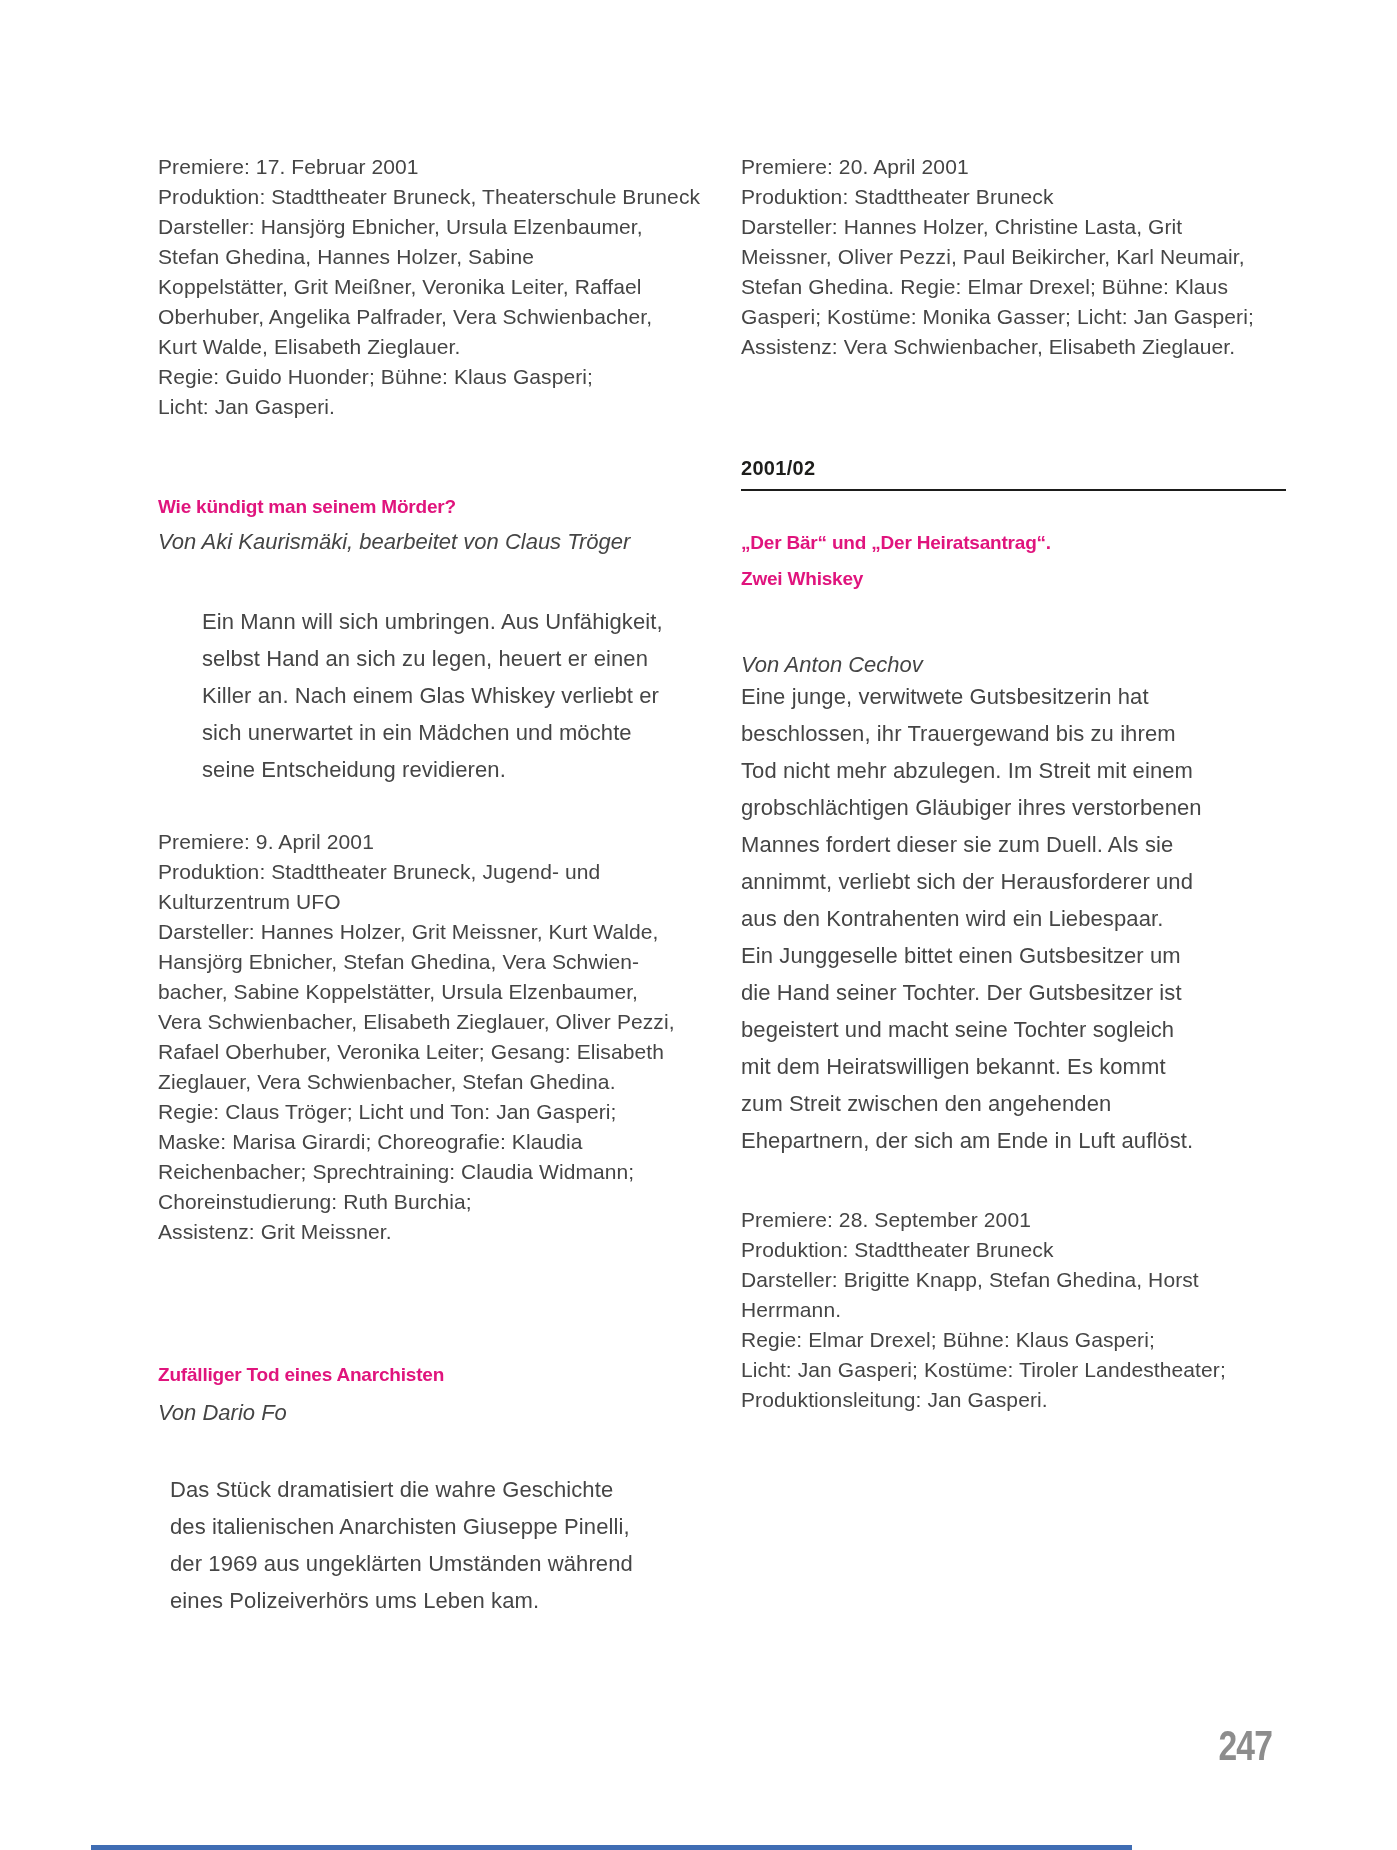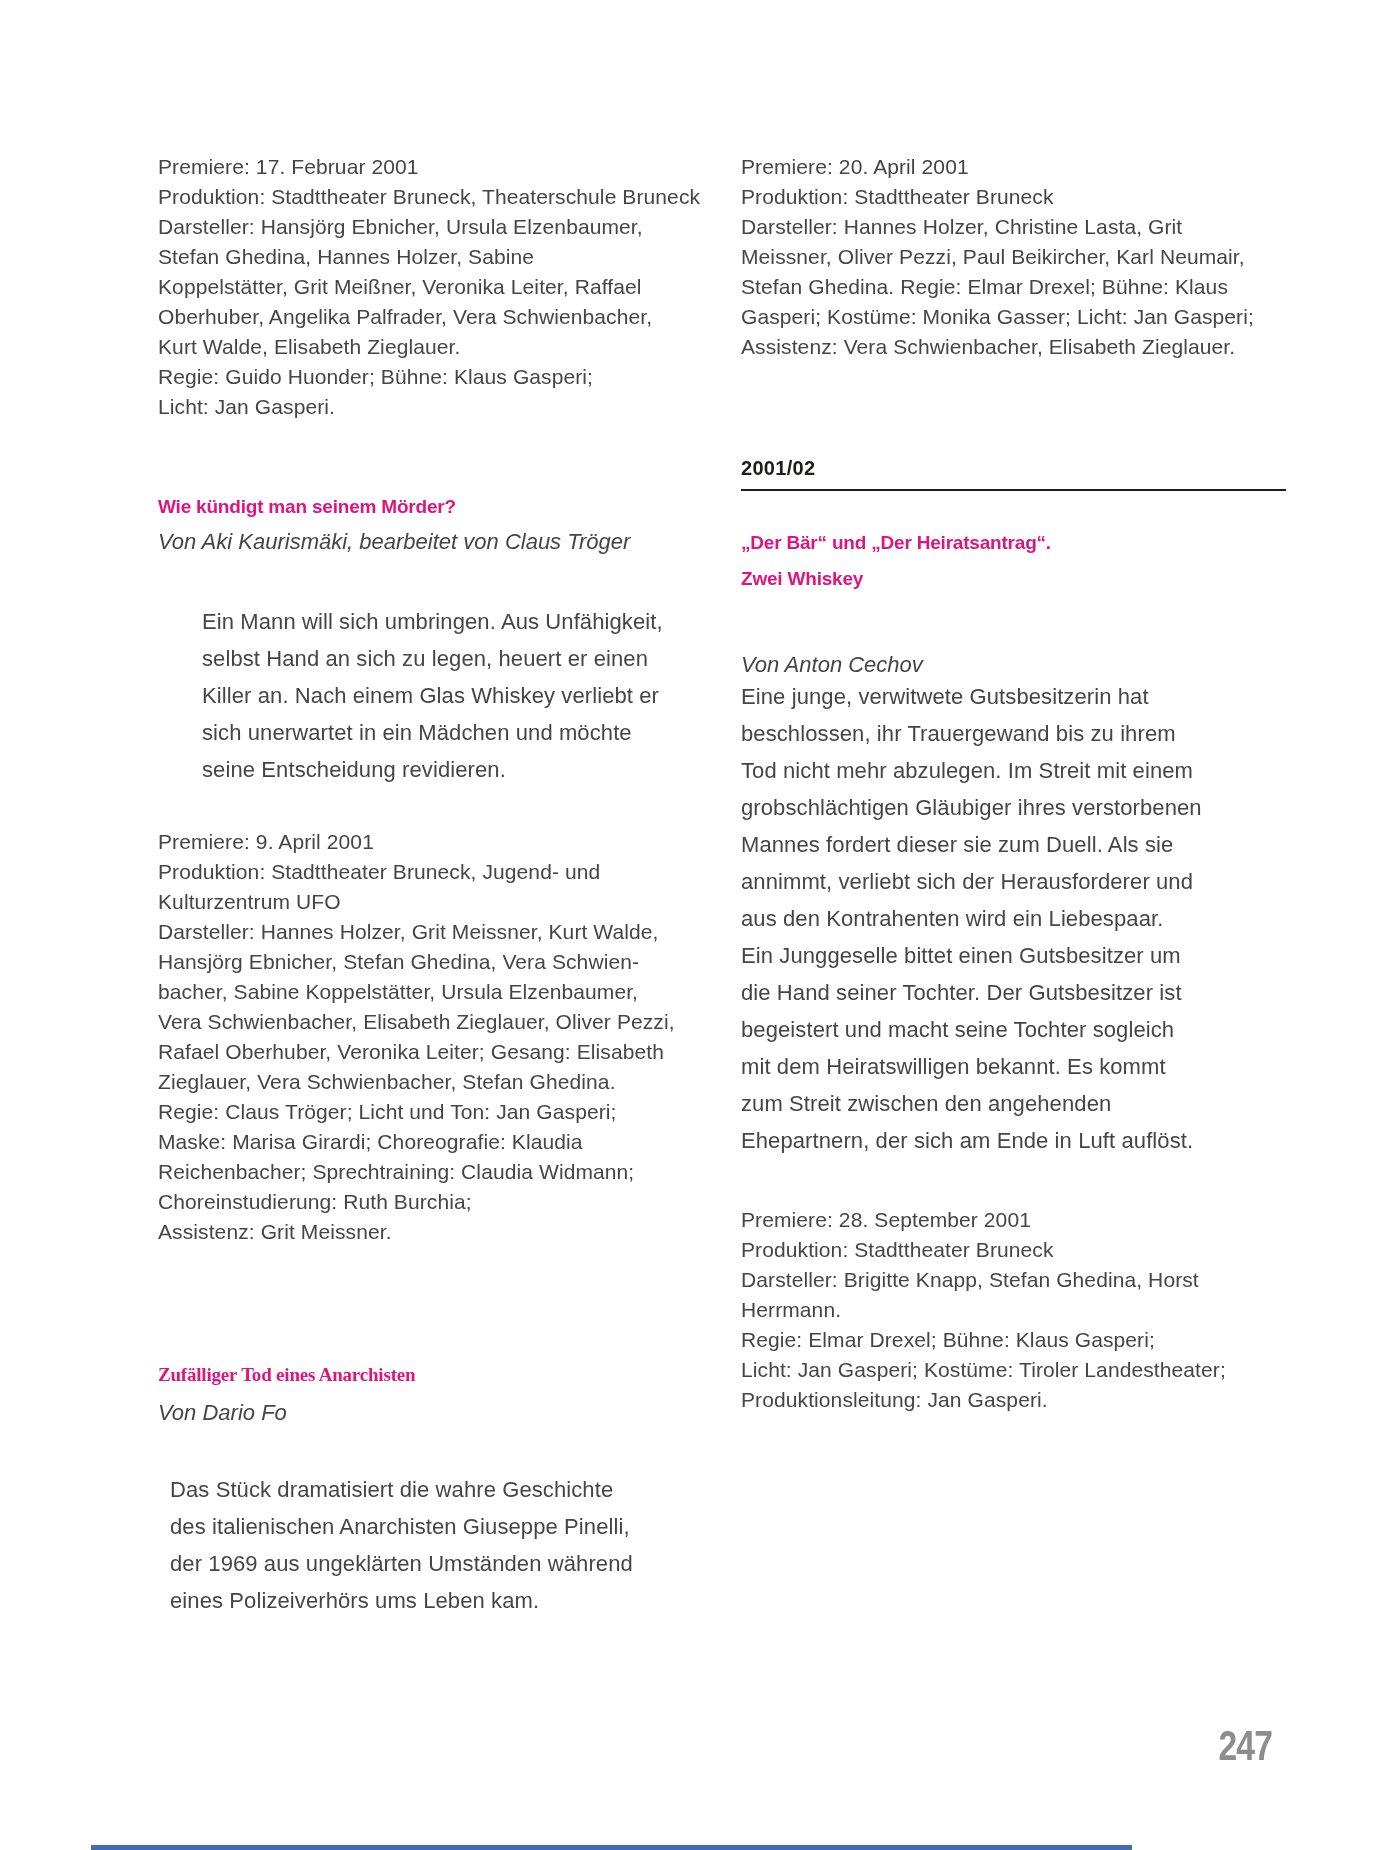--- a/index.html
+++ b/index.html
@@ -83,21 +83,21 @@
 bacher, Sabine Koppelstätter, Ursula Elzenbaumer,
 Vera Schwienbacher, Elisabeth Zieglauer, Oliver Pezzi,
 Rafael Oberhuber, Veronika Leiter; Gesang: Elisabeth
 Zieglauer, Vera Schwienbacher, Stefan Ghedina.
 Regie: Claus Tröger; Licht und Ton: Jan Gasperi;
 Maske: Marisa Girardi; Choreografie: Klaudia
 Reichenbacher; Sprechtraining: Claudia Widmann;
 Choreinstudierung: Ruth Burchia;
 Assistenz: Grit Meissner.</div>
 
-  <div class="block play-title" style="left:158px; top:1357px;font-family:Liberation Serif, serif;">Zufälliger Tod eines Anarchisten</div>
+  <div class="block play-title" style="left:158px; top:1357px;">Zufälliger Tod eines Anarchisten</div>
 
   <div class="block author" style="left:158px; top:1398px;">Von Dario Fo</div>
 
   <div class="block synopsis" style="left:158px; top:1471px;margin-left:12px;">Das Stück dramatisiert die wahre Geschichte
 des italienischen Anarchisten Giuseppe Pinelli,
 der 1969 aus ungeklärten Umständen während
 eines Polizeiverhörs ums Leben kam.</div>
 
   <div class="block credits" style="left:741px; top:152px;">Premiere: 20. April 2001
 Produktion: Stadttheater Bruneck

